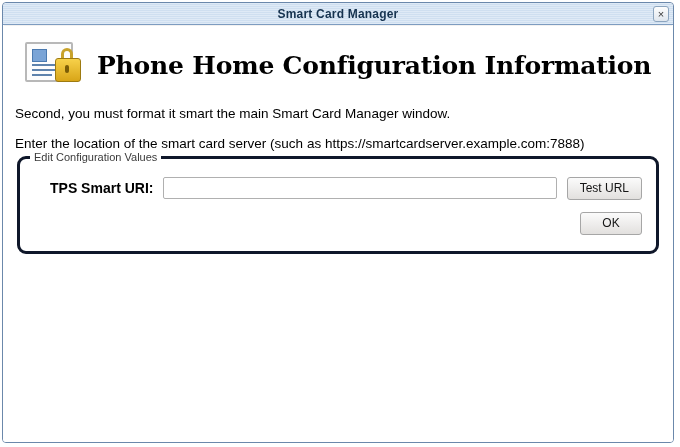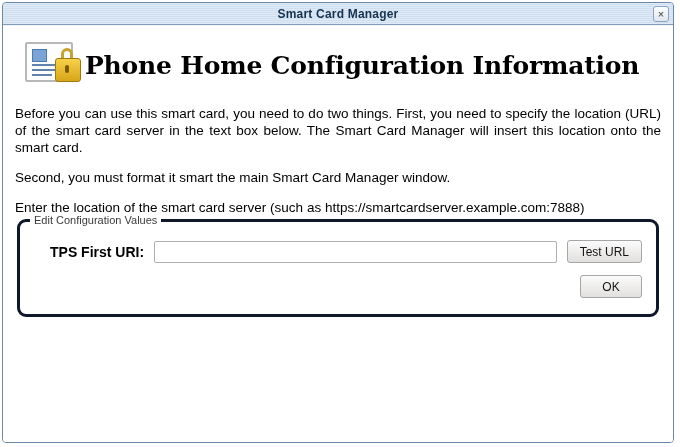--- a/index.html
+++ b/index.html
@@ -78,20 +78,21 @@
     right: 0;
     bottom: 0;
     background: #ffffff;
     padding: 10px 12px 0 12px;
     box-sizing: border-box;
   }
 
   .header {
     display: flex;
     align-items: center;
+    gap: 12px;
     padding-left: 6px;
     margin-bottom: 12px;
   }
   .header h1 {
     margin: 0;
     font-family: "DejaVu Serif", serif;
     font-size: 25px;
     font-weight: bold;
     color: #000000;
     letter-spacing: -0.2px;
@@ -263,29 +264,28 @@
               <i></i>
             </div>
         </div>
         <div class="shackle"></div>
         <div class="lock"></div>
         <div class="keyhole"></div>
       </div>
       <h1>Phone Home Configuration Information</h1>
     </div>
 
-    <p class="para">Before you can use this smart card, you need to do two things. First, you need to specify the location (URL) of the smart card server in the text box below. The Smart Card Manager will insert this location onto the smart card.</p>
     <p class="para">Second, you must format it smart the main Smart Card Manager window.</p>
     <p class="para last">Enter the location of the smart card server (such as https://smartcardserver.example.com:7888)</p>
 
     <div class="groupbox">
       <span class="legend">Edit Configuration Values</span>
 
       <div class="row">
-        <span class="label">TPS First URI:</span>
+        <span class="label">TPS Smart URI:</span>
         <input class="uri" type="text" value="" style="">
         <button class="btn">Test URL</button>
       </div>
 
       <div class="btn-row">
         <button class="btn ok">OK</button>
       </div>
     </div>
 
   </div>

